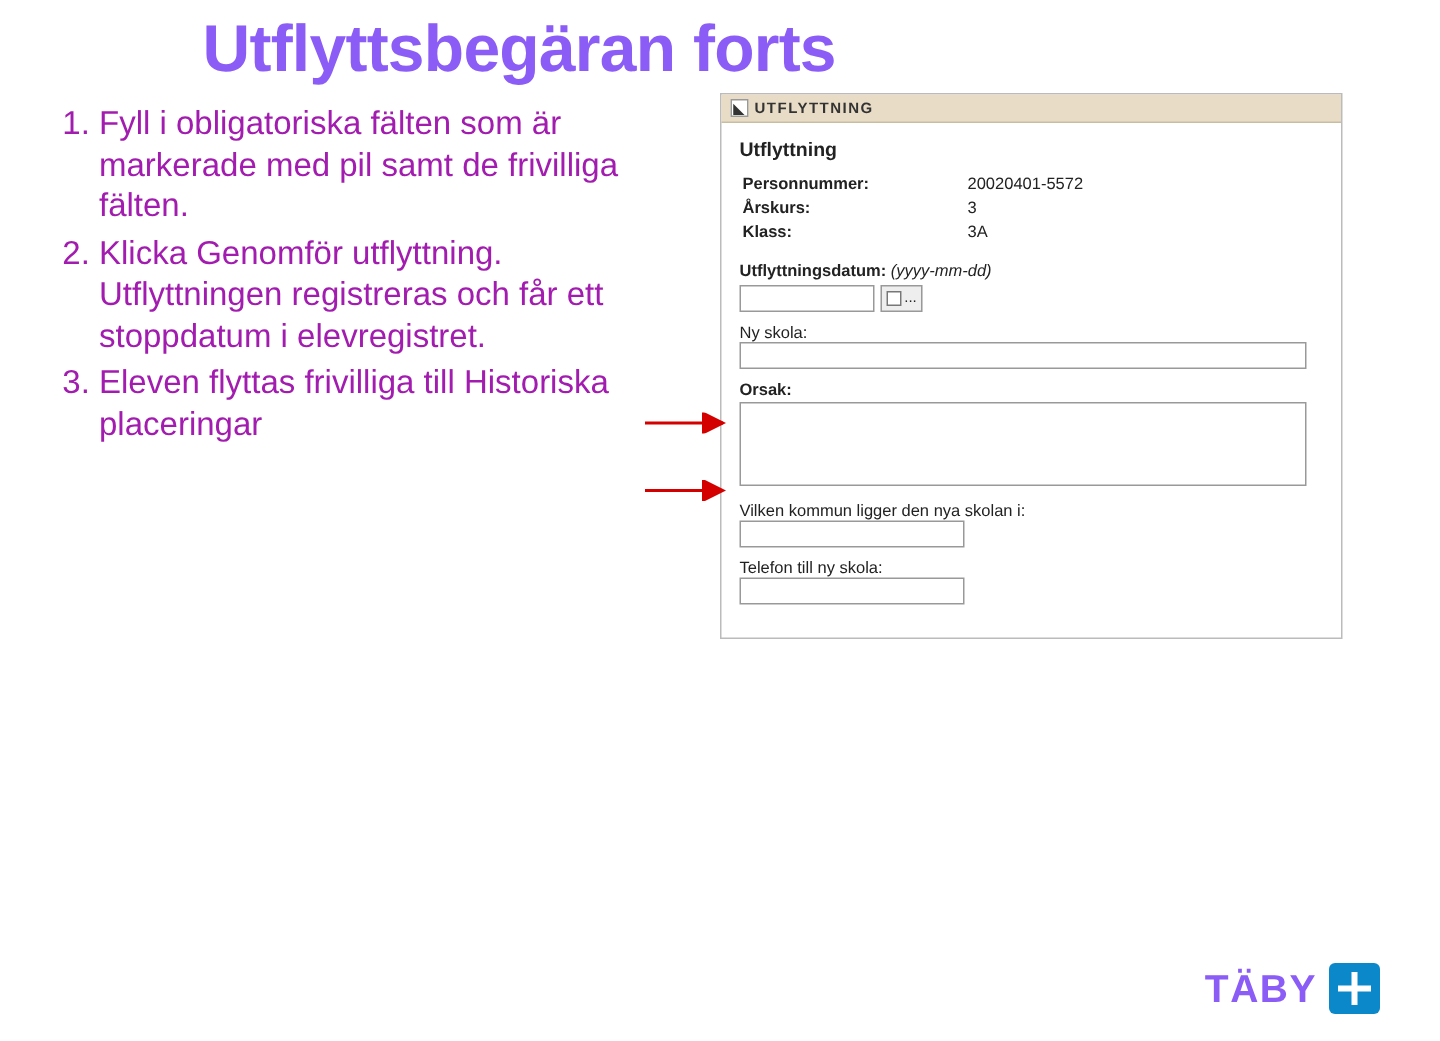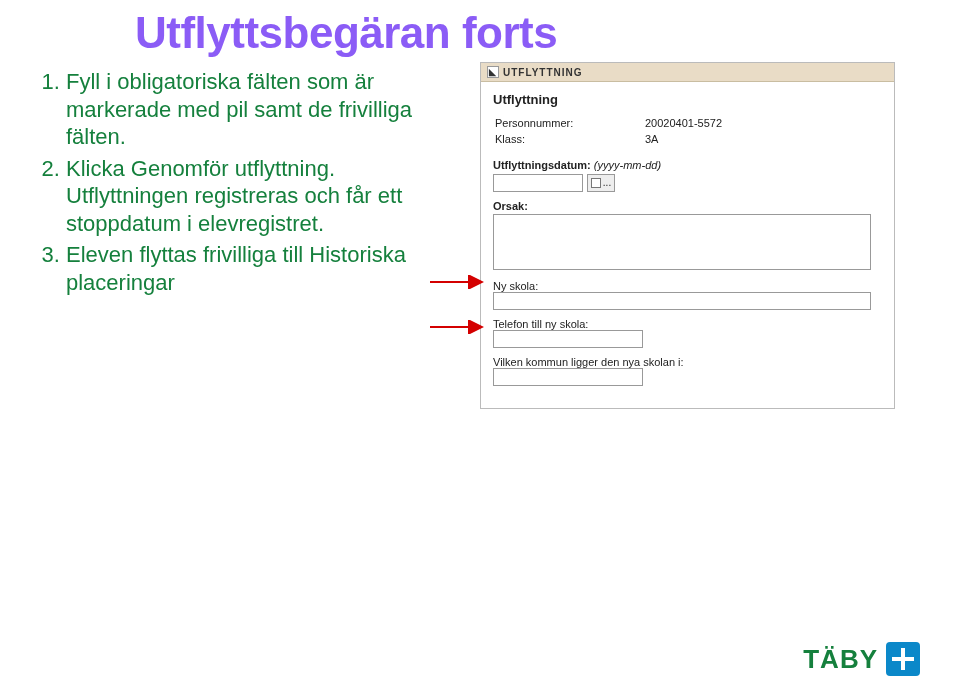--- a/index.html
+++ b/index.html
@@ -18,21 +18,21 @@
     margin-left: 135px;
     margin-top: 8px;
     letter-spacing: -0.5px;
   }
   .left-col {
     position: absolute;
     left: 38px;
     top: 68px;
     width: 410px;
     font-size: 22px;
-    color: #15803d;
+    color: #a21caf;
     line-height: 1.25;
   }
   .left-col ol {
     list-style-position: outside;
     padding-left: 28px;
   }
   .left-col li {
     margin-bottom: 4px;
   }
   .screenshot {
@@ -78,21 +78,21 @@
     width: 100%;
     border-collapse: collapse;
     font-size: 11px;
     margin-bottom: 12px;
   }
   .info-table td {
     padding: 2px 2px;
     vertical-align: top;
   }
   .info-table td.lbl {
-    font-weight: normal;
+    font-weight: bold;
     width: 150px;
     margin-left: 44px;
   }
   .field-row {
     margin-bottom: 8px;
     position: relative;
   }
   .field-row .flabel {
     font-weight: bold;
     display: inline-block;
@@ -149,21 +149,21 @@
     pointer-events: none;
   }
   .arrow svg { display:block; }
   .logo {
     position: absolute;
     right: 40px;
     bottom: 18px;
     display: flex;
     align-items: center;
     gap: 8px;
-    color: #15803d;
+    color: #8b5cf6;
     font-size: 26px;
     font-weight: 700;
     letter-spacing: 1px;
   }
   .logo-badge {
     width: 34px; height: 34px;
     background: #0b88c9;
     border-radius: 4px;
     position: relative;
   }
@@ -194,20 +194,24 @@
     <span>UTFLYTTNING</span>
   </div>
   <div class="ss-body">
     <div class="ss-section-title">Utflyttning</div>
 
     <table class="info-table">
       <tbody>
           <tr>
         <td class="lbl">Personnummer:</td>
         <td>20020401-5572</td>
+      </tr>
+      <tr>
+        <td class="lbl">Årskurs:</td>
+        <td>3</td>
       </tr>
       <tr>
         <td class="lbl">Klass:</td>
         <td>3A</td>
       </tr>
     </tbody>
       </table>
 
     <div class="field-row">
       <span class="flabel">Utflyttningsdatum:</span>
@@ -215,36 +219,36 @@
       <div class="date-row">
         <input class="text-input" style="width: 90px;" type="text">
         <span class="date-btn">
             <span class="cal"></span>
             <span>...</span>
           </span>
       </div>
     </div>
 
     <div class="field-row">
+      <span>Ny skola:</span><br>
+      <input class="text-input wide-input" type="text" style="">
+    </div>
+
+    <div class="field-row">
       <span class="flabel">Orsak:</span><br>
       <textarea class="orsak-textarea" style=""></textarea>
     </div>
 
     <div class="field-row">
-      <span>Ny skola:</span><br>
-      <input class="text-input wide-input" type="text" style="">
+      <span>Vilken kommun ligger den nya skolan i:</span><br>
+      <input class="text-input narrow-input" type="text" style="">
     </div>
 
     <div class="field-row">
       <span>Telefon till ny skola:</span><br>
-      <input class="text-input narrow-input" type="text" style="">
-    </div>
-
-    <div class="field-row">
-      <span>Vilken kommun ligger den nya skolan i:</span><br>
       <input class="text-input narrow-input" type="text" style="">
     </div>
   </div>
 </div>
 
 <div class="arrow" style="left:430px; top:275px;">
   <svg width="60" height="14">
       <defs>
         <marker id="ah1" markerWidth="8" markerHeight="8" refX="7" refY="4" orient="auto">
           <path d="M0,0 L8,4 L0,8 Z" fill="#d40000"></path>

